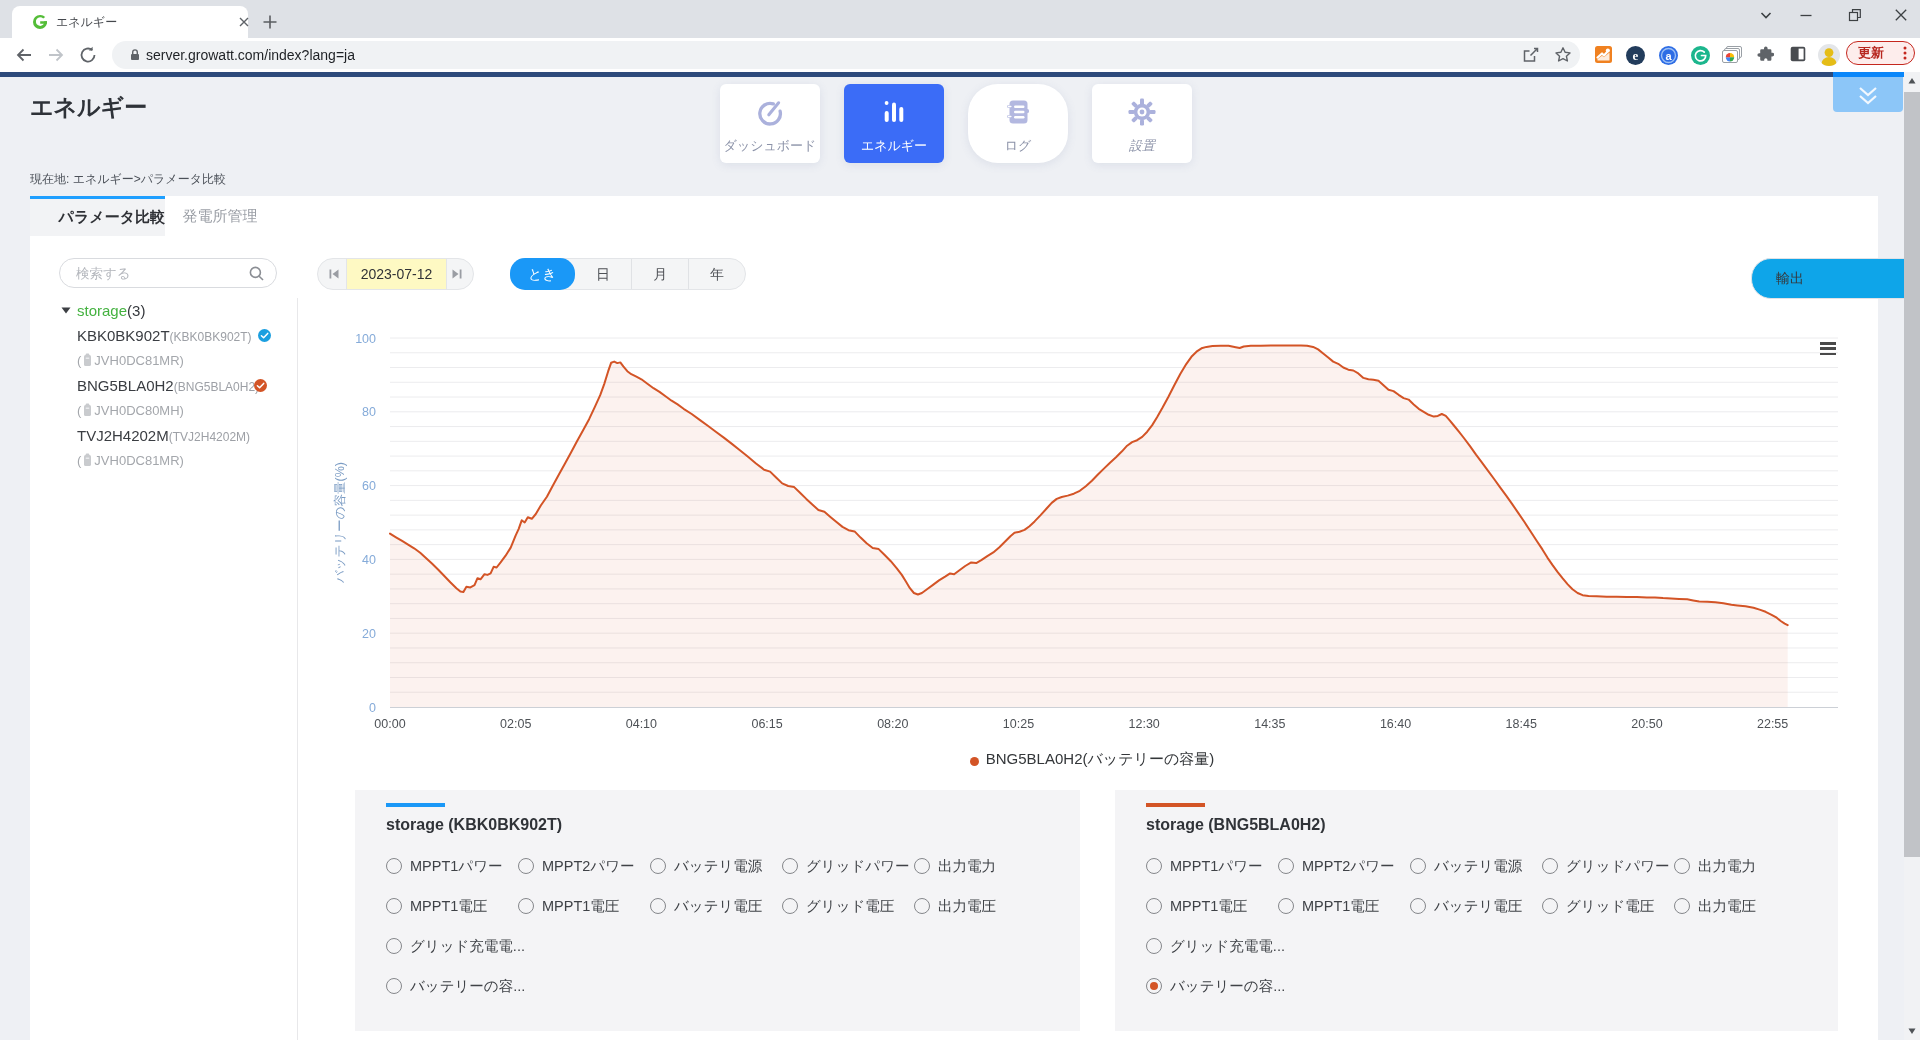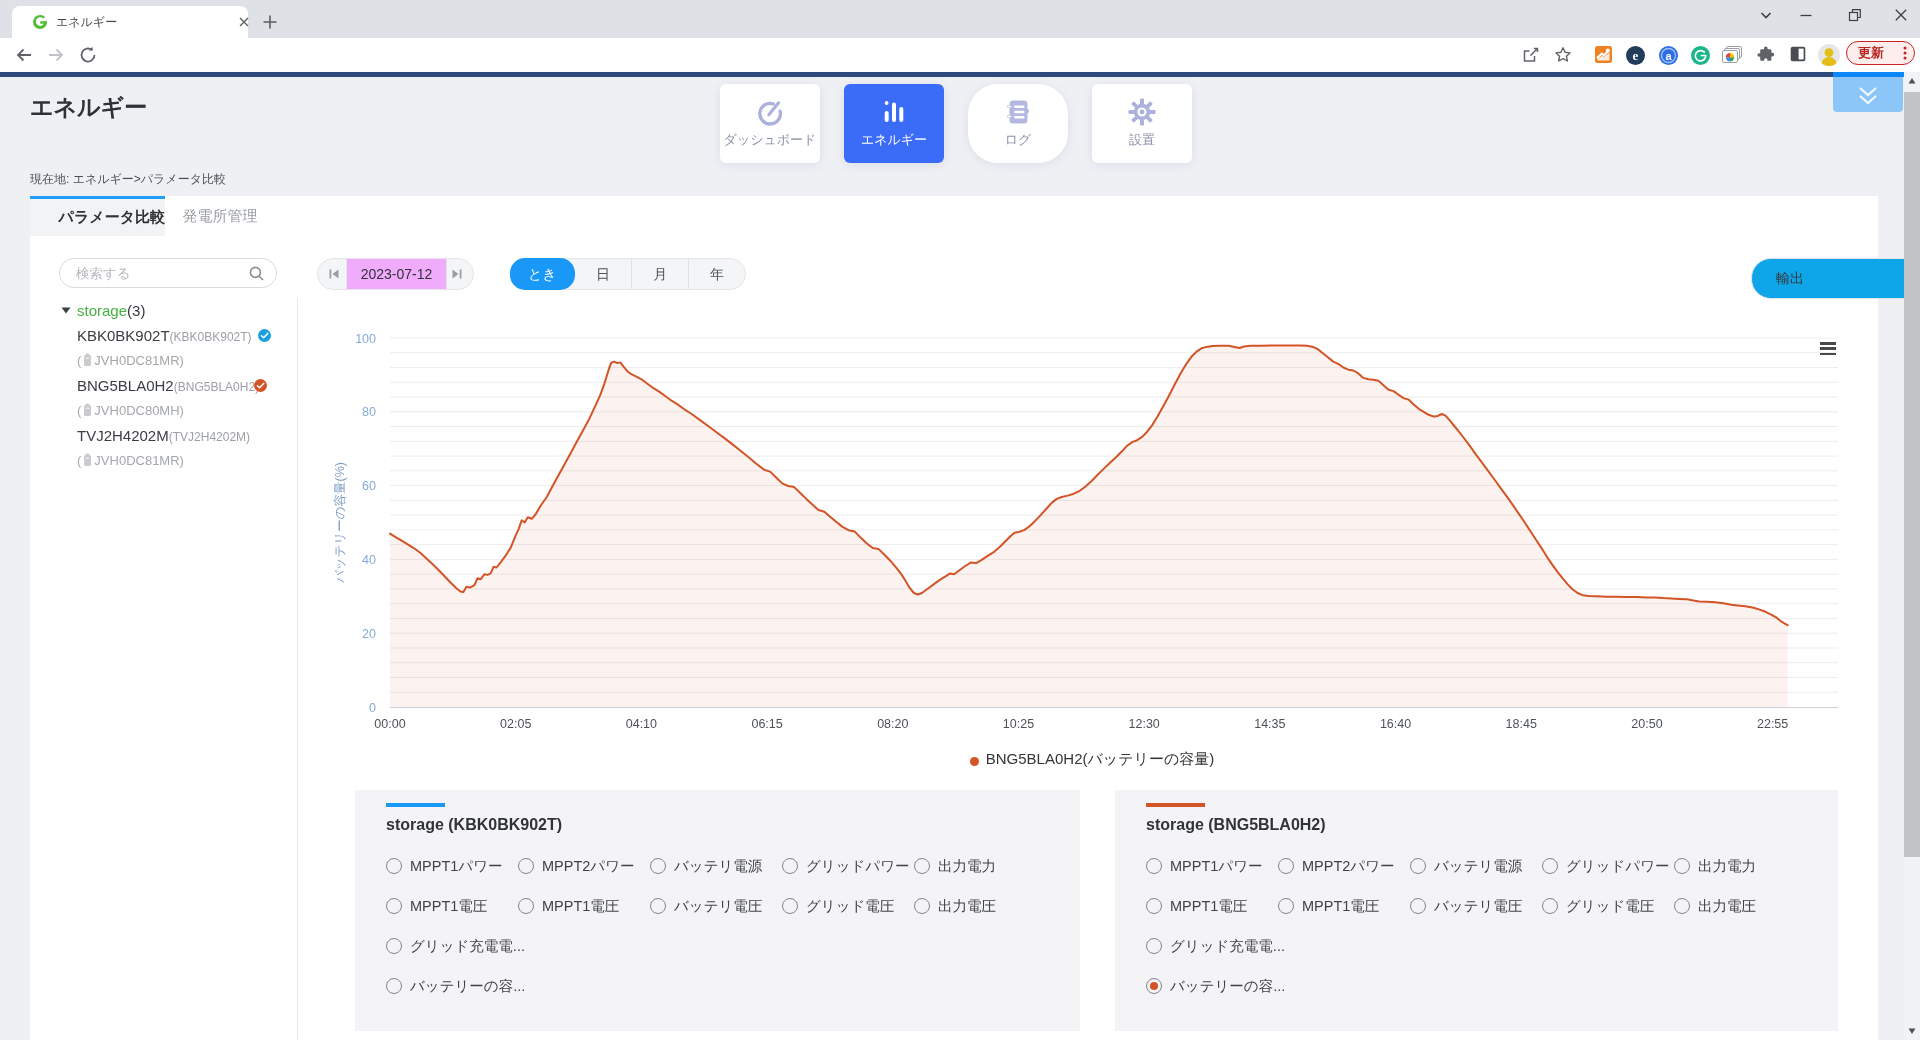--- a/index.html
+++ b/index.html
@@ -39,23 +39,23 @@
   
   #topline-navy { left:0; top:72px; width:1833px; height:5px; background:#2d4a7b; }
   #topline-blue { left:1833px; top:72px; width:71px; height:5px; background:#0a87fa; }
 
   
   #page { left:0; top:77px; width:1904px; height:963px; background:#eef0f4; }
   #page-title { left:30px; top:15px; font-size:23px; font-weight:600; color:#2e3238; }
   .navcard { top:7px; width:100px; height:79px; background:#fff; border-radius:6px; box-shadow:0 2px 10px rgba(90,105,160,0.12); text-align:center; cursor:pointer; }
   .navcard.active { background:#3b6cf7; }
   .navcard .nc-icon { margin-top:13px; height:30px; }
-  .navcard .nc-label { display:block; font-size:13px; color:#8b92a8; }
+  .navcard .nc-label { display:block; margin-top:6px; font-size:13px; color:#8b92a8; }
   .navcard.active .nc-label { color:#fff; }
-  #nav-dashboard { left:720px; } #nav-energy { left:844px; } #nav-log { left:968px;border-radius:30px; } #nav-settings { left:1092px; }
+  #nav-dashboard { left:720px; } #nav-energy { left:844px; } #nav-log { left:968px;border-radius:30px; } #nav-settings { left:1092px;font-style:italic; }
   #collapse-btn { left:1833px; top:0px; width:70px; height:35px; background:#8cc6f8; border-radius:0 0 4px 4px; }
   #breadcrumb { left:30px; top:94px; font-size:12px; color:#4b5058; }
 
   
   #panel { left:30px; top:119px; width:1848px; height:844px; background:#fff; }
   #tab-param { left:0; top:0; width:135px; height:40px; background:#f2f3f5; border-top:3px solid #1e9fff; text-align:right; line-height:36px; font-size:15px; font-weight:bold; color:#2f3136; cursor:pointer; }
   #tab-plant { left:135px; top:0; width:110px; height:40px; text-align:center; line-height:40px; font-size:15px; color:#9b9fa6; cursor:pointer; }
 
   
   #search-box { left:29px; top:62px; width:218px; height:30px; border:1px solid #d9dbdf; border-radius:15px; background:#fff; }
@@ -70,21 +70,21 @@
   .t-root .cnt { color:#35383d; }
   .t-dev { padding-left:20px; font-size:15px; color:#3a3d42; cursor:pointer; }
   .t-dev .alias { font-size:12px; color:#9da0a6; }
   .t-dev .chk { position:absolute; top:6px; width:13px; height:13px; }
   .t-log { padding-left:20px; font-size:13px; color:#a4a7ac; }
   .t-log svg { vertical-align:-2px; margin:0 2px; }
   #vdivider { left:267px; top:102px; width:1px; height:742px; background:#e8e8ea; }
 
   
   #datepick { left:287px; top:62px; width:157px; height:32px; border:1px solid #e3e5e8; border-radius:16px; background:#f4f5f6; }
-  #date-inner { position:absolute; left:28px; top:0; width:101px; height:30px; background:#f0abfc; border-left:1px solid #e3e5e8; border-right:1px solid #e3e5e8; text-align:center; line-height:30px; font-size:14px; color:#303236; }
+  #date-inner { position:absolute; left:28px; top:0; width:101px; height:30px; background:#fef9c3; border-left:1px solid #e3e5e8; border-right:1px solid #e3e5e8; text-align:center; line-height:30px; font-size:14px; color:#303236; }
   .dp-arrow { position:absolute; top:9px; width:12px; height:12px; }
   #dp-prev { left:10px; }
   #dp-next { right:10px; }
   #segctl { left:480px; top:62px; width:236px; height:32px; border:1px solid #e3e5e8; border-radius:16px; background:#f4f5f6; display:flex; }
   .seg { height:30px; line-height:30px; text-align:center; font-size:14px; color:#4e5156; width:57px; cursor:pointer; border-left:1px solid #e0e2e5; }
   .seg.selected { width:65px; border-radius:15px; background:#1a98f7; color:#fff; border-left:none; margin:-1px 0 0 -1px; height:32px; line-height:32px; }
   .seg.selected + .seg { border-left:none; }
   #export-dd { left:1721px; top:62px; width:193px; height:41px; border:1px solid #e0e2e6; border-radius:20px; background:#0ea5e9; cursor:pointer; }
   #export-label { position:absolute; left:24px; top:0; height:39px; line-height:39px; font-size:14px; color:#36383c; }
   #export-caret { position:absolute; right:22px; top:17px; width:10px; height:6px; }
@@ -154,20 +154,27 @@
     <svg id="btn-back" class="abs tb-ic" viewBox="0 0 20 20">
       <path d="M17 10 H4 M9.5 4.5 L4 10 L9.5 15.5" stroke="#5f6368" stroke-width="1.8" fill="none"></path>
     </svg>
     <svg id="btn-forward" class="abs tb-ic" viewBox="0 0 20 20">
       <path d="M3 10 H16 M10.5 4.5 L16 10 L10.5 15.5" stroke="#c0c4c9" stroke-width="1.8" fill="none"></path>
     </svg>
     <svg id="btn-reload" class="abs tb-ic" viewBox="0 0 20 20">
       <path d="M16.5 10 A6.5 6.5 0 1 1 14.2 5.05" stroke="#5f6368" stroke-width="1.8" fill="none"></path>
       <path d="M14.6 1.8 L14.6 5.6 L10.8 5.6 Z" fill="#5f6368"></path>
     </svg>
+    <div id="omnibox" class="abs">
+      <svg id="lock-ic" viewBox="0 0 14 14">
+        <rect x="3" y="6" width="8" height="6" rx="1" fill="#5f6368"></rect>
+        <path d="M4.7 6 V4.2 A2.3 2.3 0 0 1 9.3 4.2 V6" stroke="#5f6368" stroke-width="1.4" fill="none"></path>
+      </svg>
+      <span id="url-text">server.growatt.com/index?lang=ja</span>
+    </div>
     <svg id="share-ic" class="abs tb-ic" viewBox="0 0 20 20">
       <path d="M13 3.5 H16.5 V7 M16.2 3.8 L9.5 10.5" stroke="#5f6368" stroke-width="1.5" fill="none"></path>
       <path d="M13.5 11 V16 H3.5 V6 H8.5" stroke="#5f6368" stroke-width="1.5" fill="none"></path>
     </svg>
     <svg id="star-ic" class="abs tb-ic" viewBox="0 0 20 20">
       <path d="M10 2.8 L12.1 7.3 L17 7.9 L13.4 11.2 L14.4 16 L10 13.6 L5.6 16 L6.6 11.2 L3 7.9 L7.9 7.3 Z" stroke="#5f6368" stroke-width="1.4" fill="none" stroke-linejoin="round"></path>
     </svg>
 
     <svg class="abs ext" style="left:1595px;width:17px;height:17px" viewBox="0 0 17 17">
       <rect x="0" y="0" width="17" height="17" rx="2.5" fill="#f08120"></rect>

